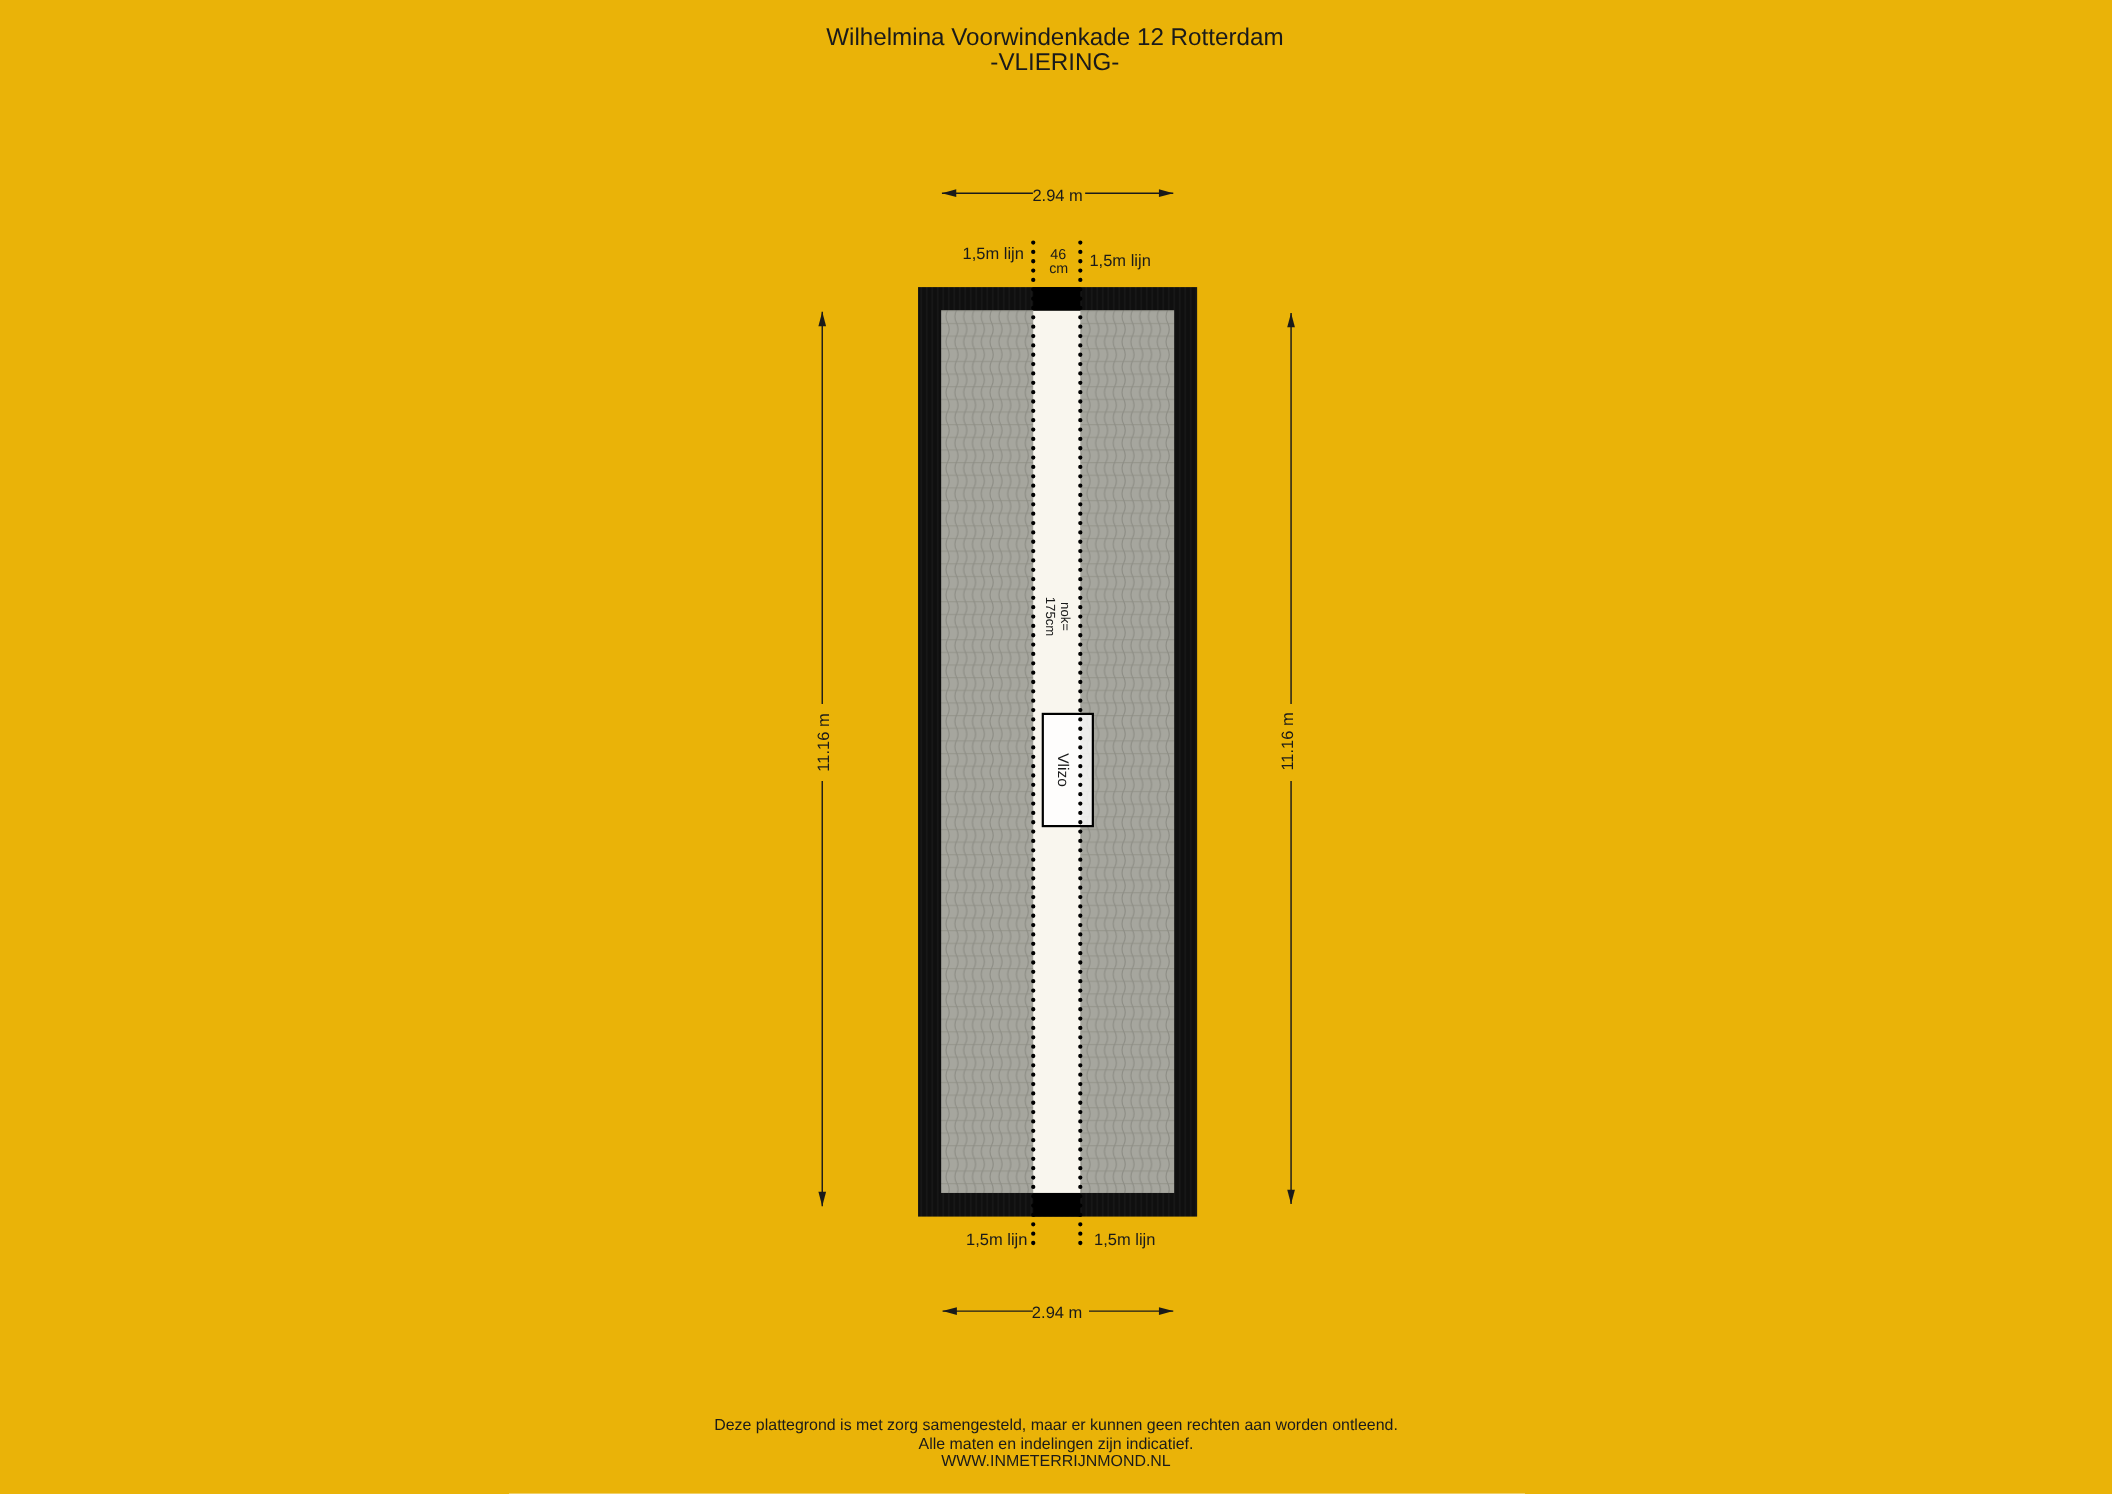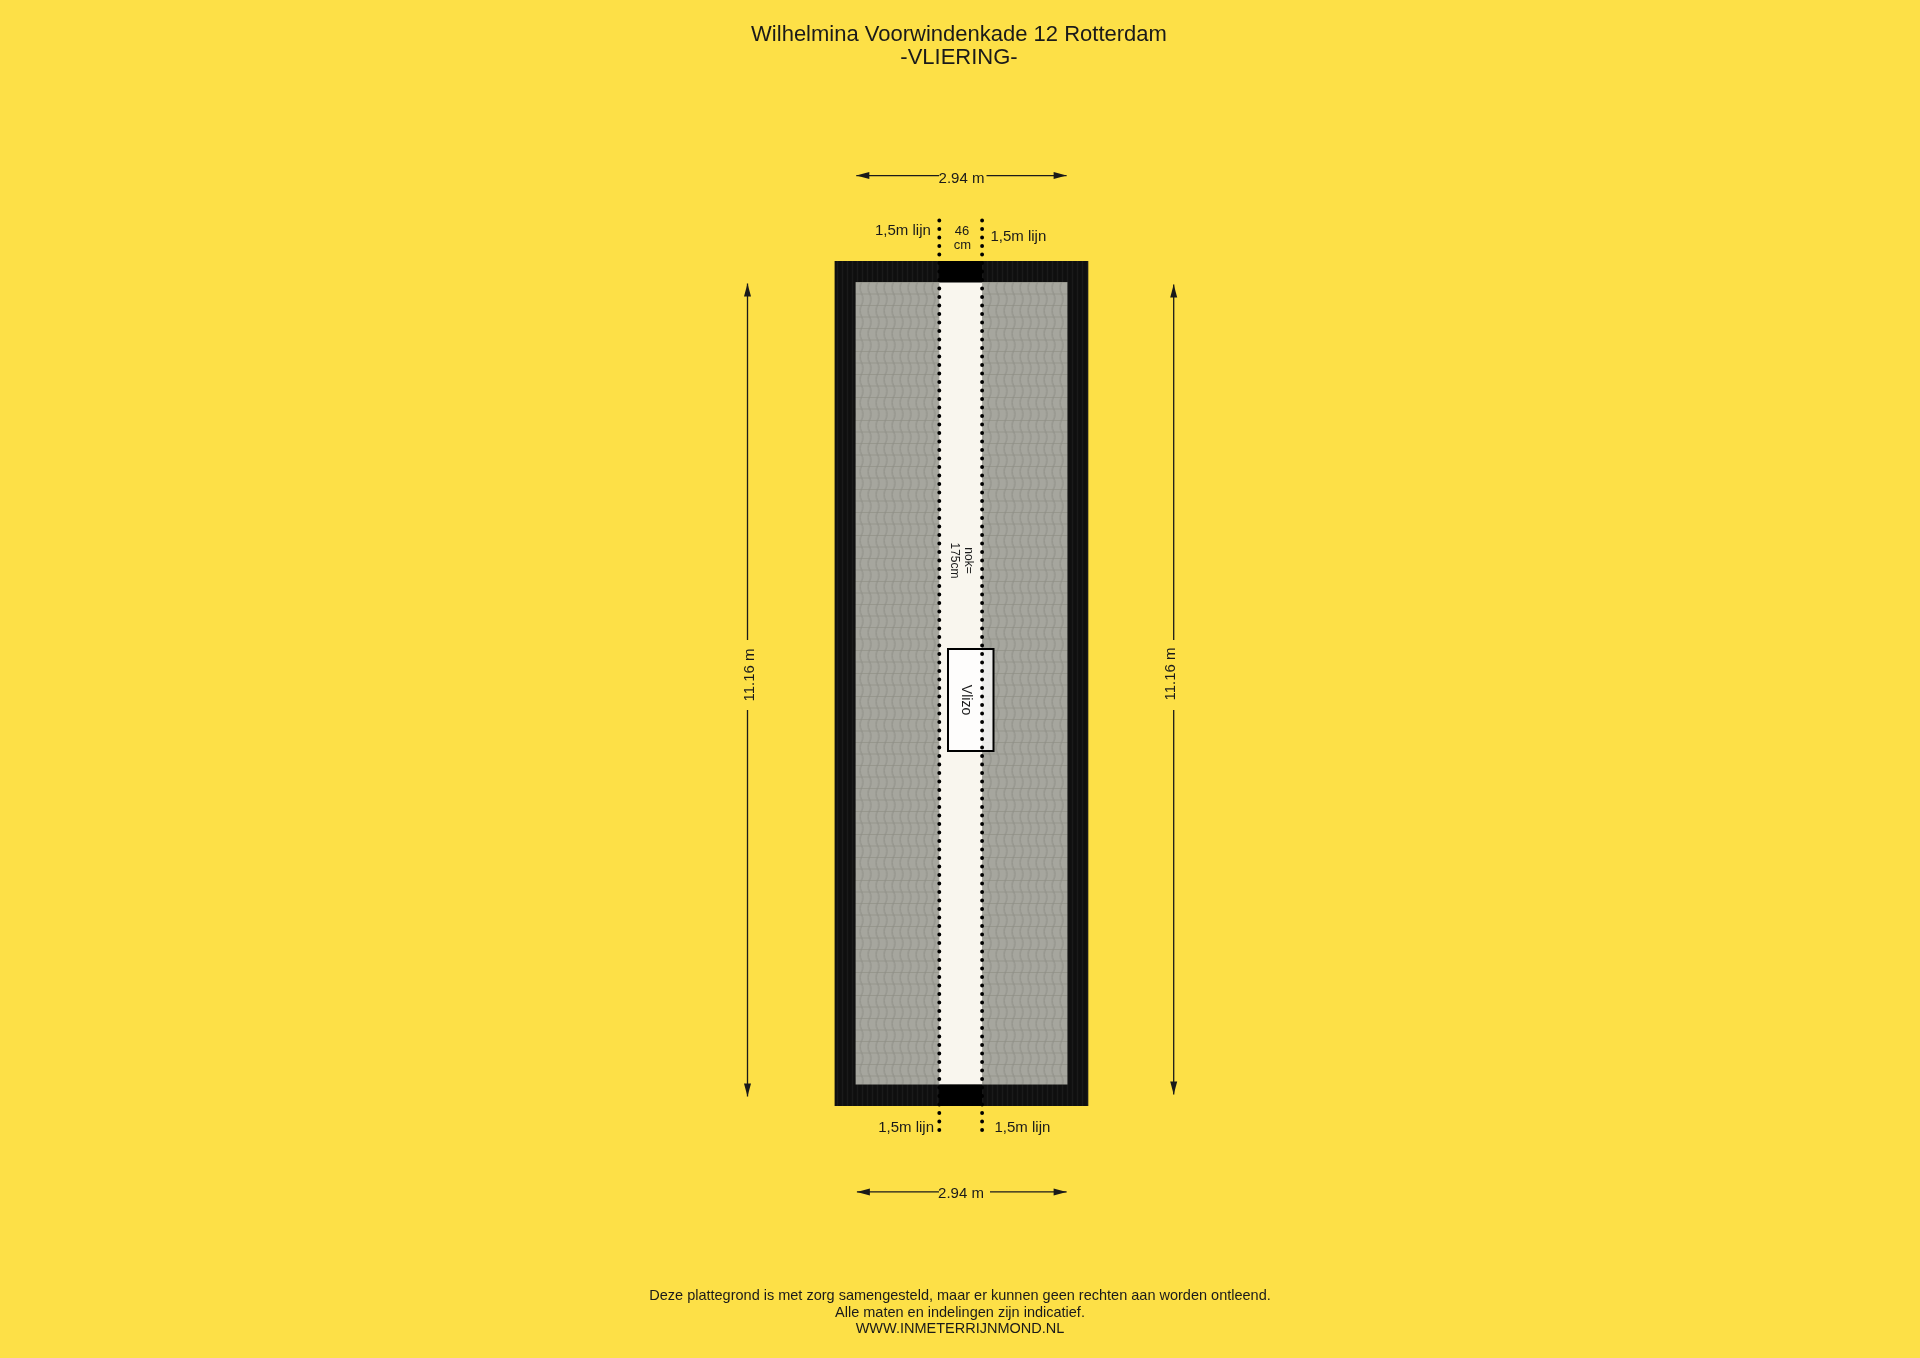--- a/index.html
+++ b/index.html
@@ -1,16 +1,16 @@
 <!DOCTYPE html>
 <html><head>
 <meta charset="utf-8">
 <style>
   html,body{margin:0;padding:0;background:#ffffff;}
-  .page{position:relative;width:1920px;height:1358px;background:#fde047;overflow:hidden;
+  .page{position:relative;width:1920px;height:1358px;background:#eab308;overflow:hidden;
         font-family:"Liberation Sans", sans-serif;}
   svg text{font-family:"Liberation Sans", sans-serif;fill:#1a1a1a;}
 </style>
 </head>
 <body>
 
 <div class="page">
 <svg width="1920" height="1358" viewBox="0 0 1920 1358">
 <defs>
 <pattern id="hatch" width="8" height="23" patternUnits="userSpaceOnUse" x="855.6" y="282">

